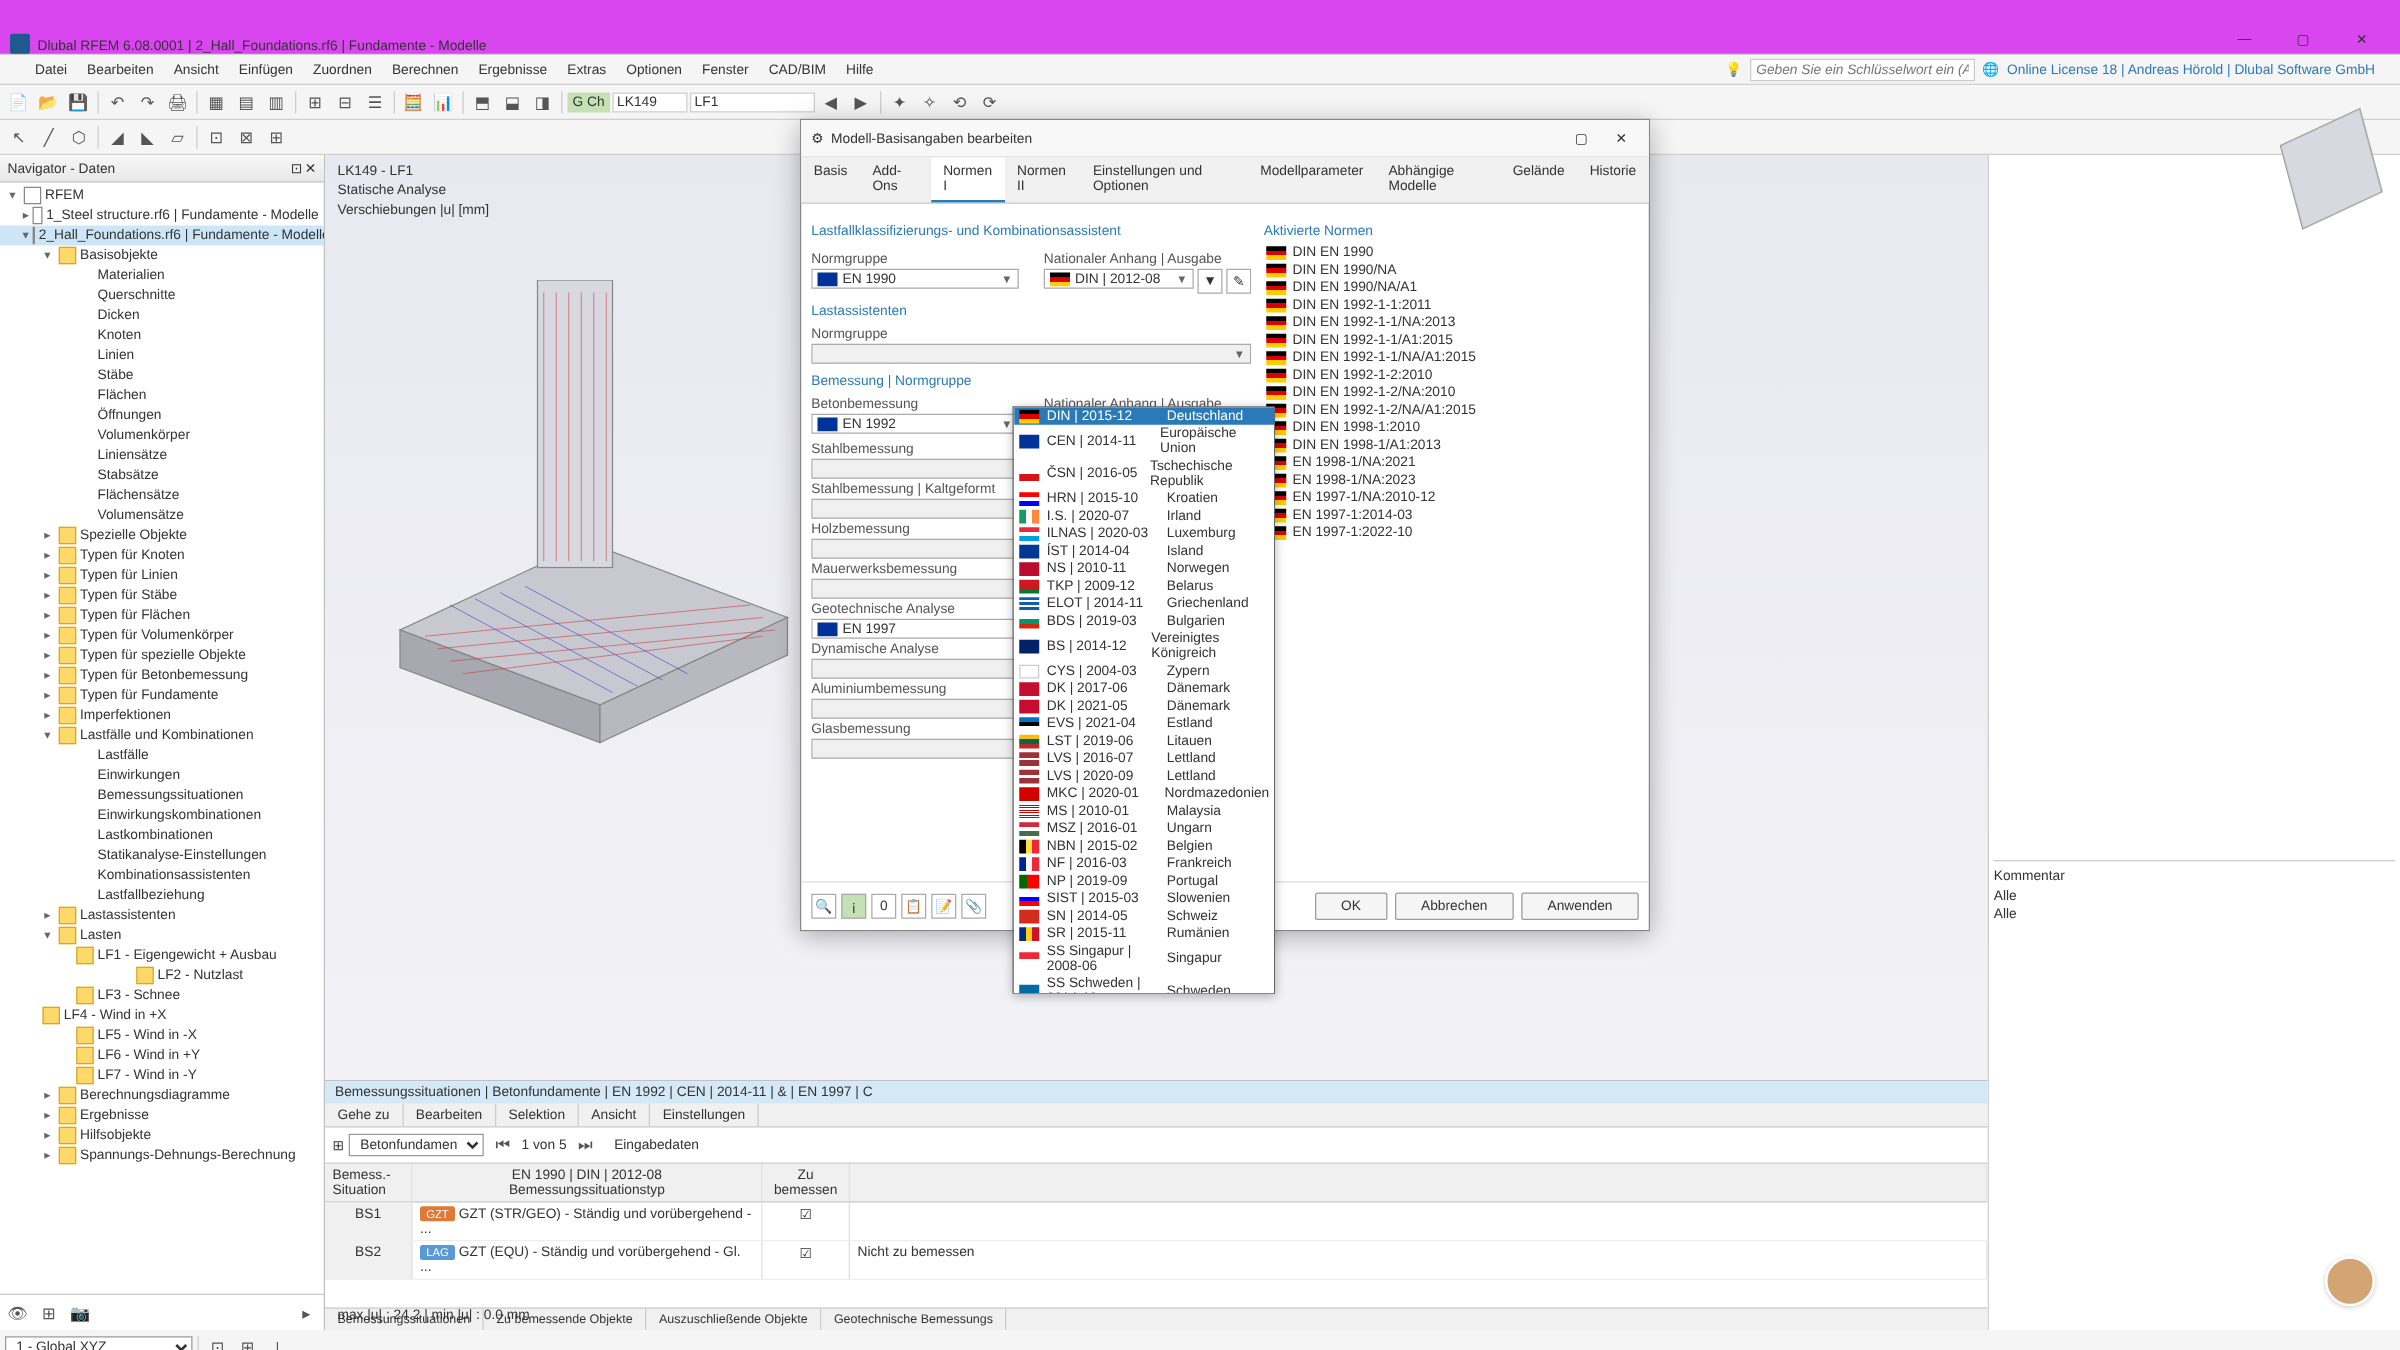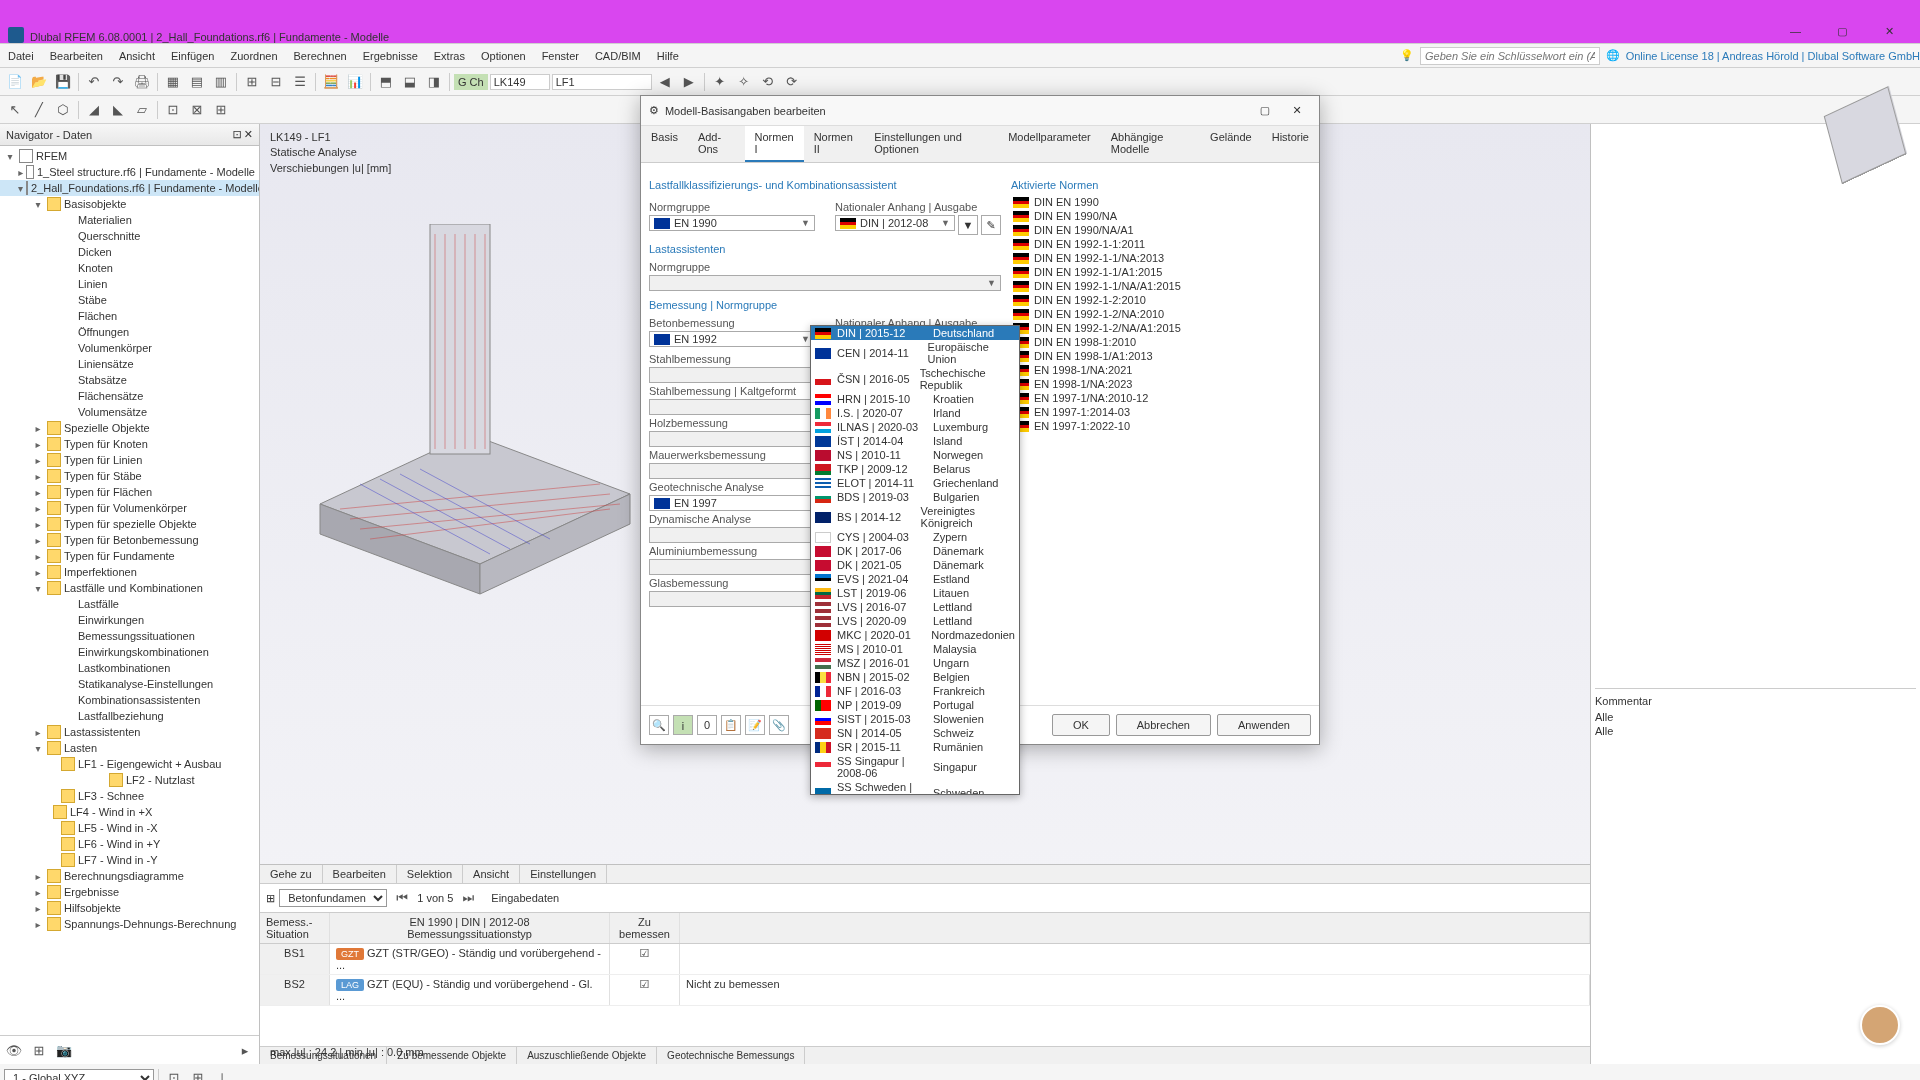--- a/index.html
+++ b/index.html
@@ -1,21 +1,21 @@
 <!DOCTYPE html>
 <html><head>
 <meta charset="utf-8">
 <style>
 *{box-sizing:border-box;margin:0;padding:0;font-family:"Segoe UI",Tahoma,sans-serif;font-size:11px;color:#333}
 body{background:#f0f0f0;overflow:hidden;width:1920px;height:1080px;position:relative}
 .titlebar{height:44px;background:#d946ef;display:flex;align-items:flex-end;padding:0 8px;border-bottom:1px solid #d0d0d0}
 .titlebar-icon{width:16px;height:16px;margin-right:6px;background:#1e5a8e;border-radius:2px}
 .win-btns{margin-left:auto;display:flex;gap:2px}
 .win-btn{width:45px;height:24px;display:flex;align-items:center;justify-content:center;cursor:pointer}
-.menubar{height:24px;background:#f5f5f5;display:flex;align-items:center;padding:0 0;border-bottom:1px solid #d0d0d0}
+.menubar{height:24px;background:#f5f5f5;display:flex;align-items:center;padding:0 20px;border-bottom:1px solid #d0d0d0}
 .menu-item{padding:3px 8px;cursor:pointer}
 .menubar-right{margin-left:auto;display:flex;align-items:center;gap:6px}
 .search-hint{font-style:italic;color:#888;width:180px;border:1px solid #ccc;padding:2px 4px;background:#fff}
 .toolbar{height:28px;background:#f5f5f5;display:flex;align-items:center;padding:0 4px;gap:2px;border-bottom:1px solid #d0d0d0}
 .tb-btn{width:22px;height:22px;display:flex;align-items:center;justify-content:center;cursor:pointer;border-radius:2px;font-size:13px;color:#555}
 .tb-sep{width:1px;height:18px;background:#ccc;margin:0 2px}
 .tb-text{padding:0 4px}
 .tb-input{width:60px;border:1px solid #ccc;padding:1px 3px;background:#fff}
 .main-area{display:flex;height:calc(100% - 140px)}
 .navigator{width:260px;background:#fff;border-right:1px solid #c0c0c0;display:flex;flex-direction:column}
@@ -400,21 +400,21 @@
         <div class="tree-item" style="padding-left: 46px; margin-left: 48px;">
           <span class="tree-exp"></span>
           <span class="tree-icon folder"></span>
           <span>LF2 - Nutzlast</span>
         </div>
         <div class="tree-item" style="padding-left: 46px;">
           <span class="tree-exp"></span>
           <span class="tree-icon folder"></span>
           <span>LF3 - Schnee</span>
         </div>
-        <div class="tree-item" style="padding-left: 38px;">
+        <div class="tree-item" style="padding-left: 19px;">
           <span class="tree-exp"></span>
           <span class="tree-icon folder"></span>
           <span>LF4 - Wind in +X</span>
         </div>
         <div class="tree-item" style="padding-left: 46px;">
           <span class="tree-exp"></span>
           <span class="tree-icon folder"></span>
           <span>LF5 - Wind in -X</span>
         </div>
         <div class="tree-item" style="padding-left: 46px;">
@@ -486,20 +486,21 @@
           <line x1="155" y1="10" x2="155" y2="225"></line>
             <line x1="165" y1="10" x2="165" y2="225"></line>
           <line x1="175" y1="10" x2="175" y2="225"></line>
             <line x1="185" y1="10" x2="185" y2="225"></line>
         </g>
       </svg>
     </div>
     <div class="vp-status">max |u| : 24.2 | min |u| : 0.0 mm</div>
 
     <div class="bottom-panel">
+      <div class="bp-title">Bemessungssituationen | Betonfundamente | EN 1992 | CEN | 2014-11 | &amp; | EN 1997 | C</div>
       <div class="bp-tabs" id="bp-tabs">
           <div class="bp-tab">Gehe zu</div>
           <div class="bp-tab">Bearbeiten</div>
           <div class="bp-tab">Selektion</div>
           <div class="bp-tab">Ansicht</div>
           <div class="bp-tab">Einstellungen</div>
         </div>
       <div class="bp-toolbar">
         <span>⊞</span>
         <select class="combo-select"><option>Betonfundamente</option></select>

